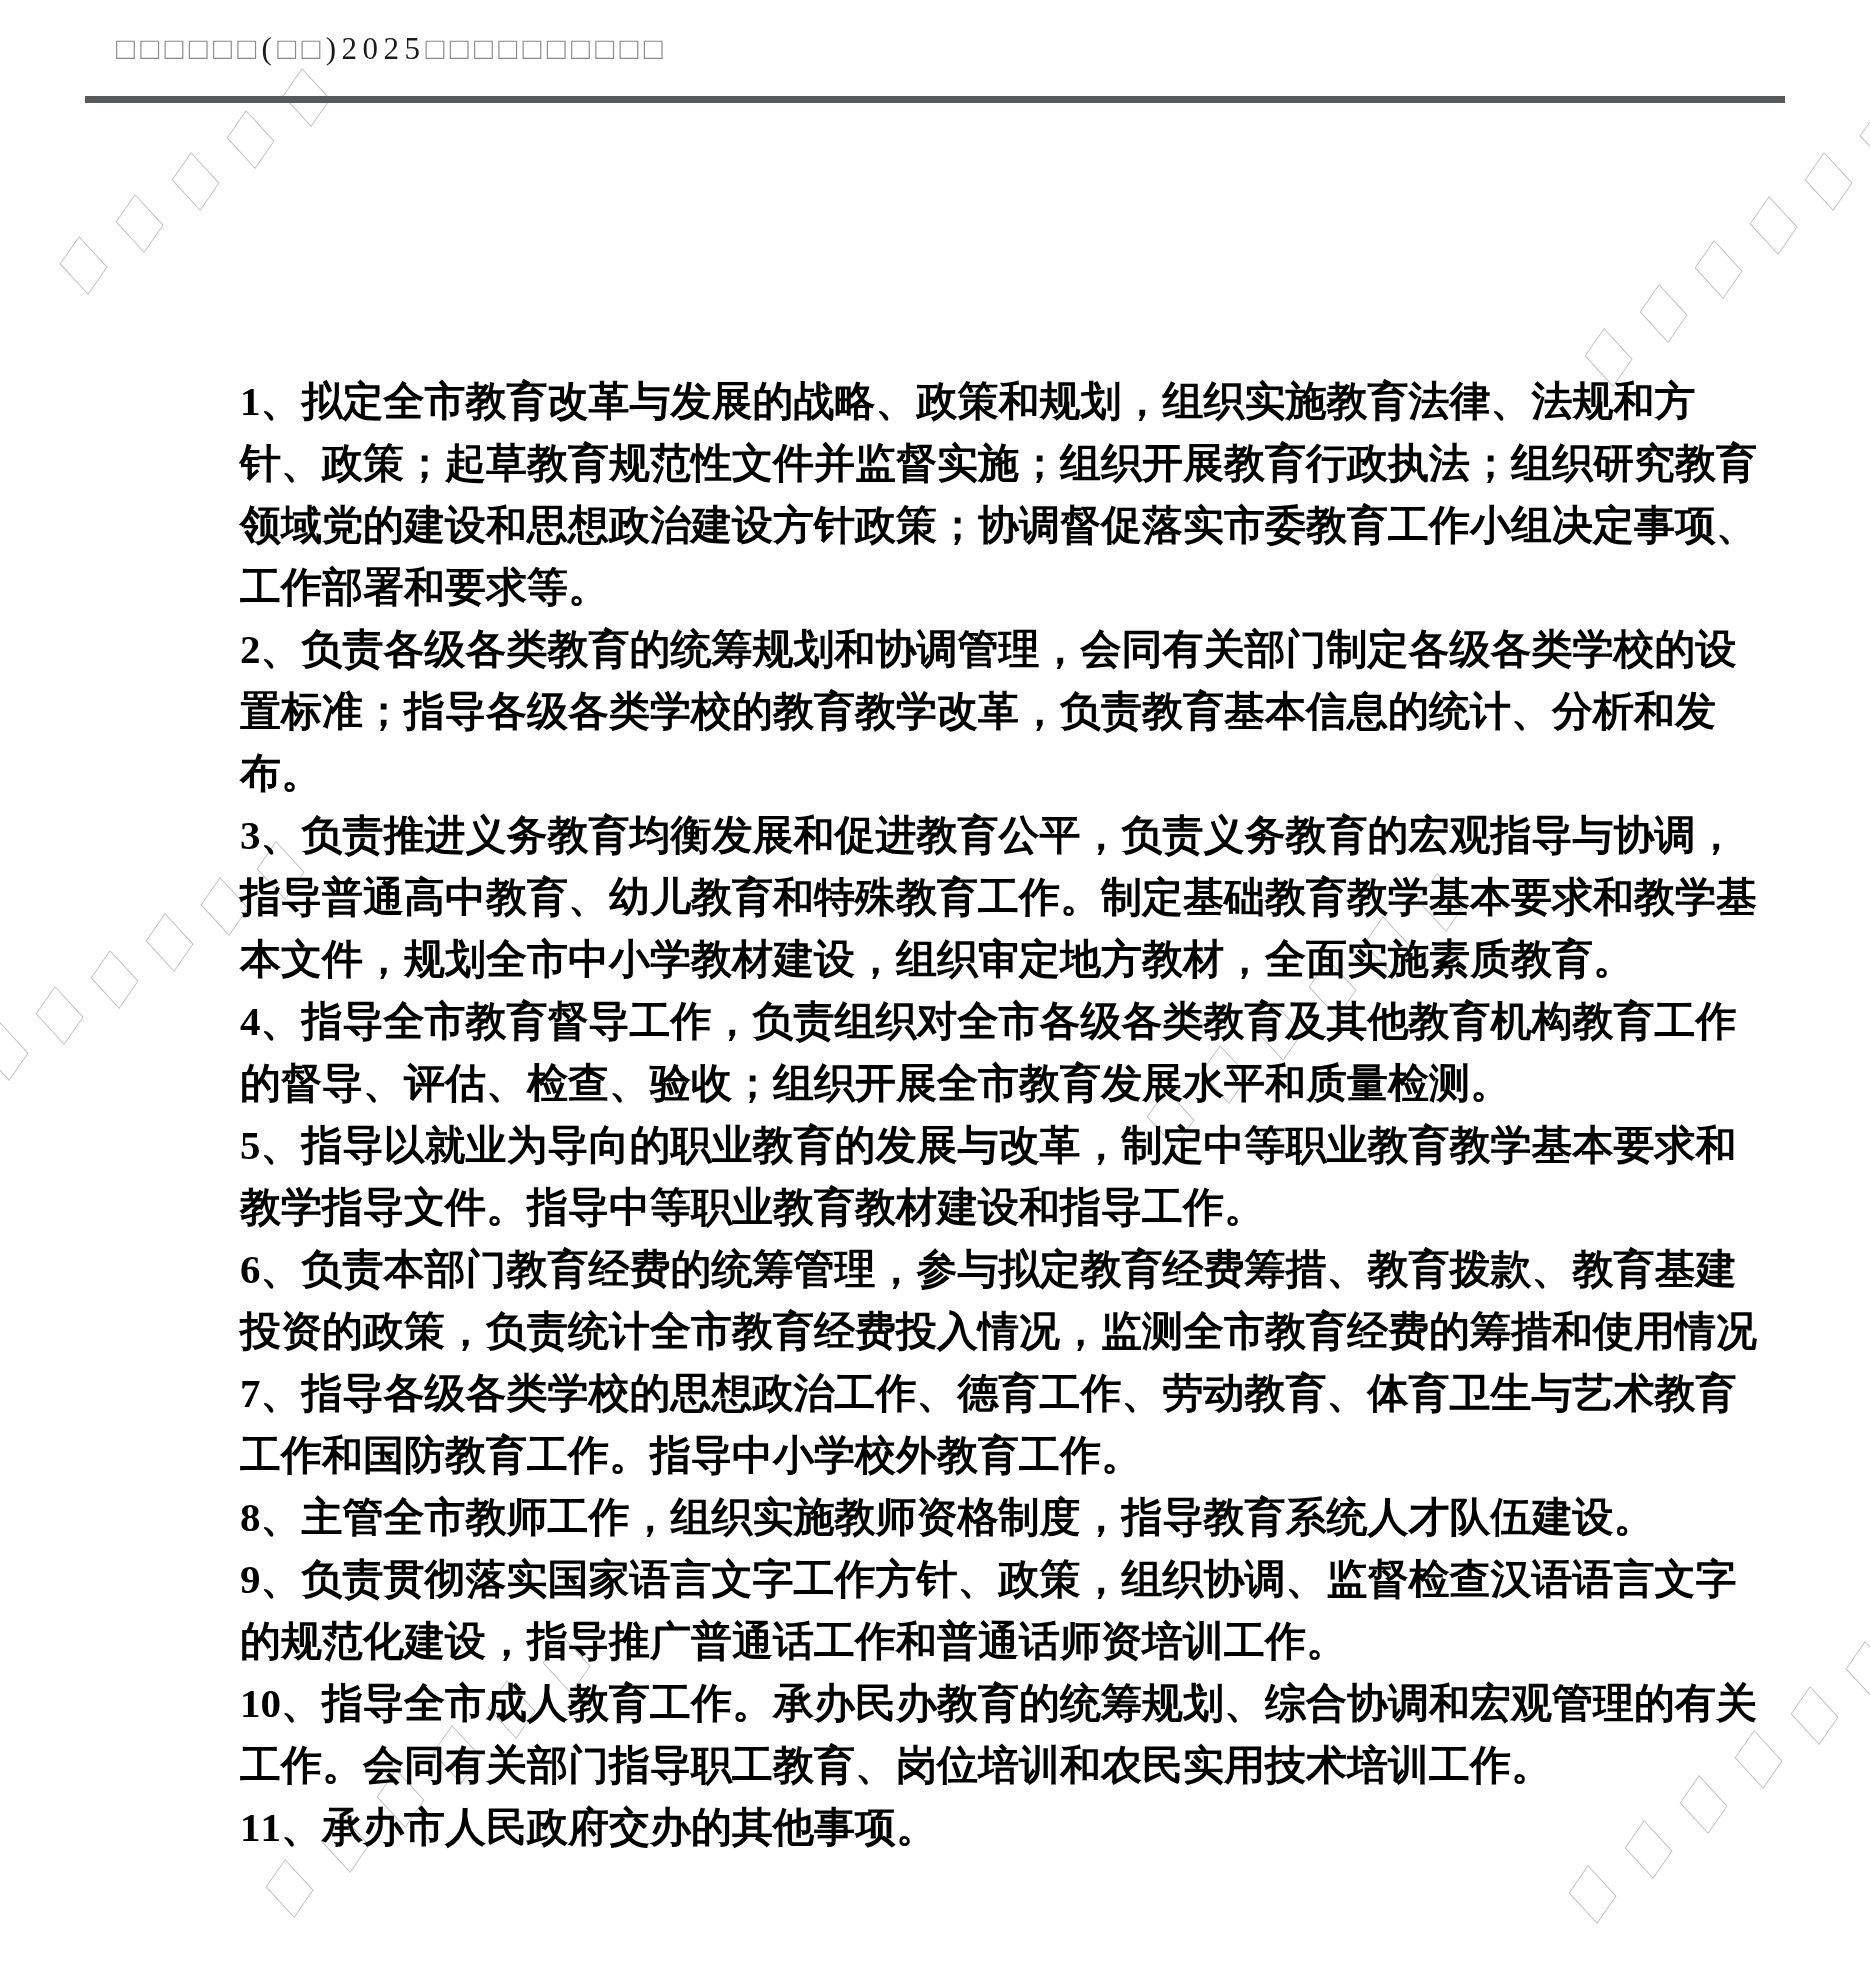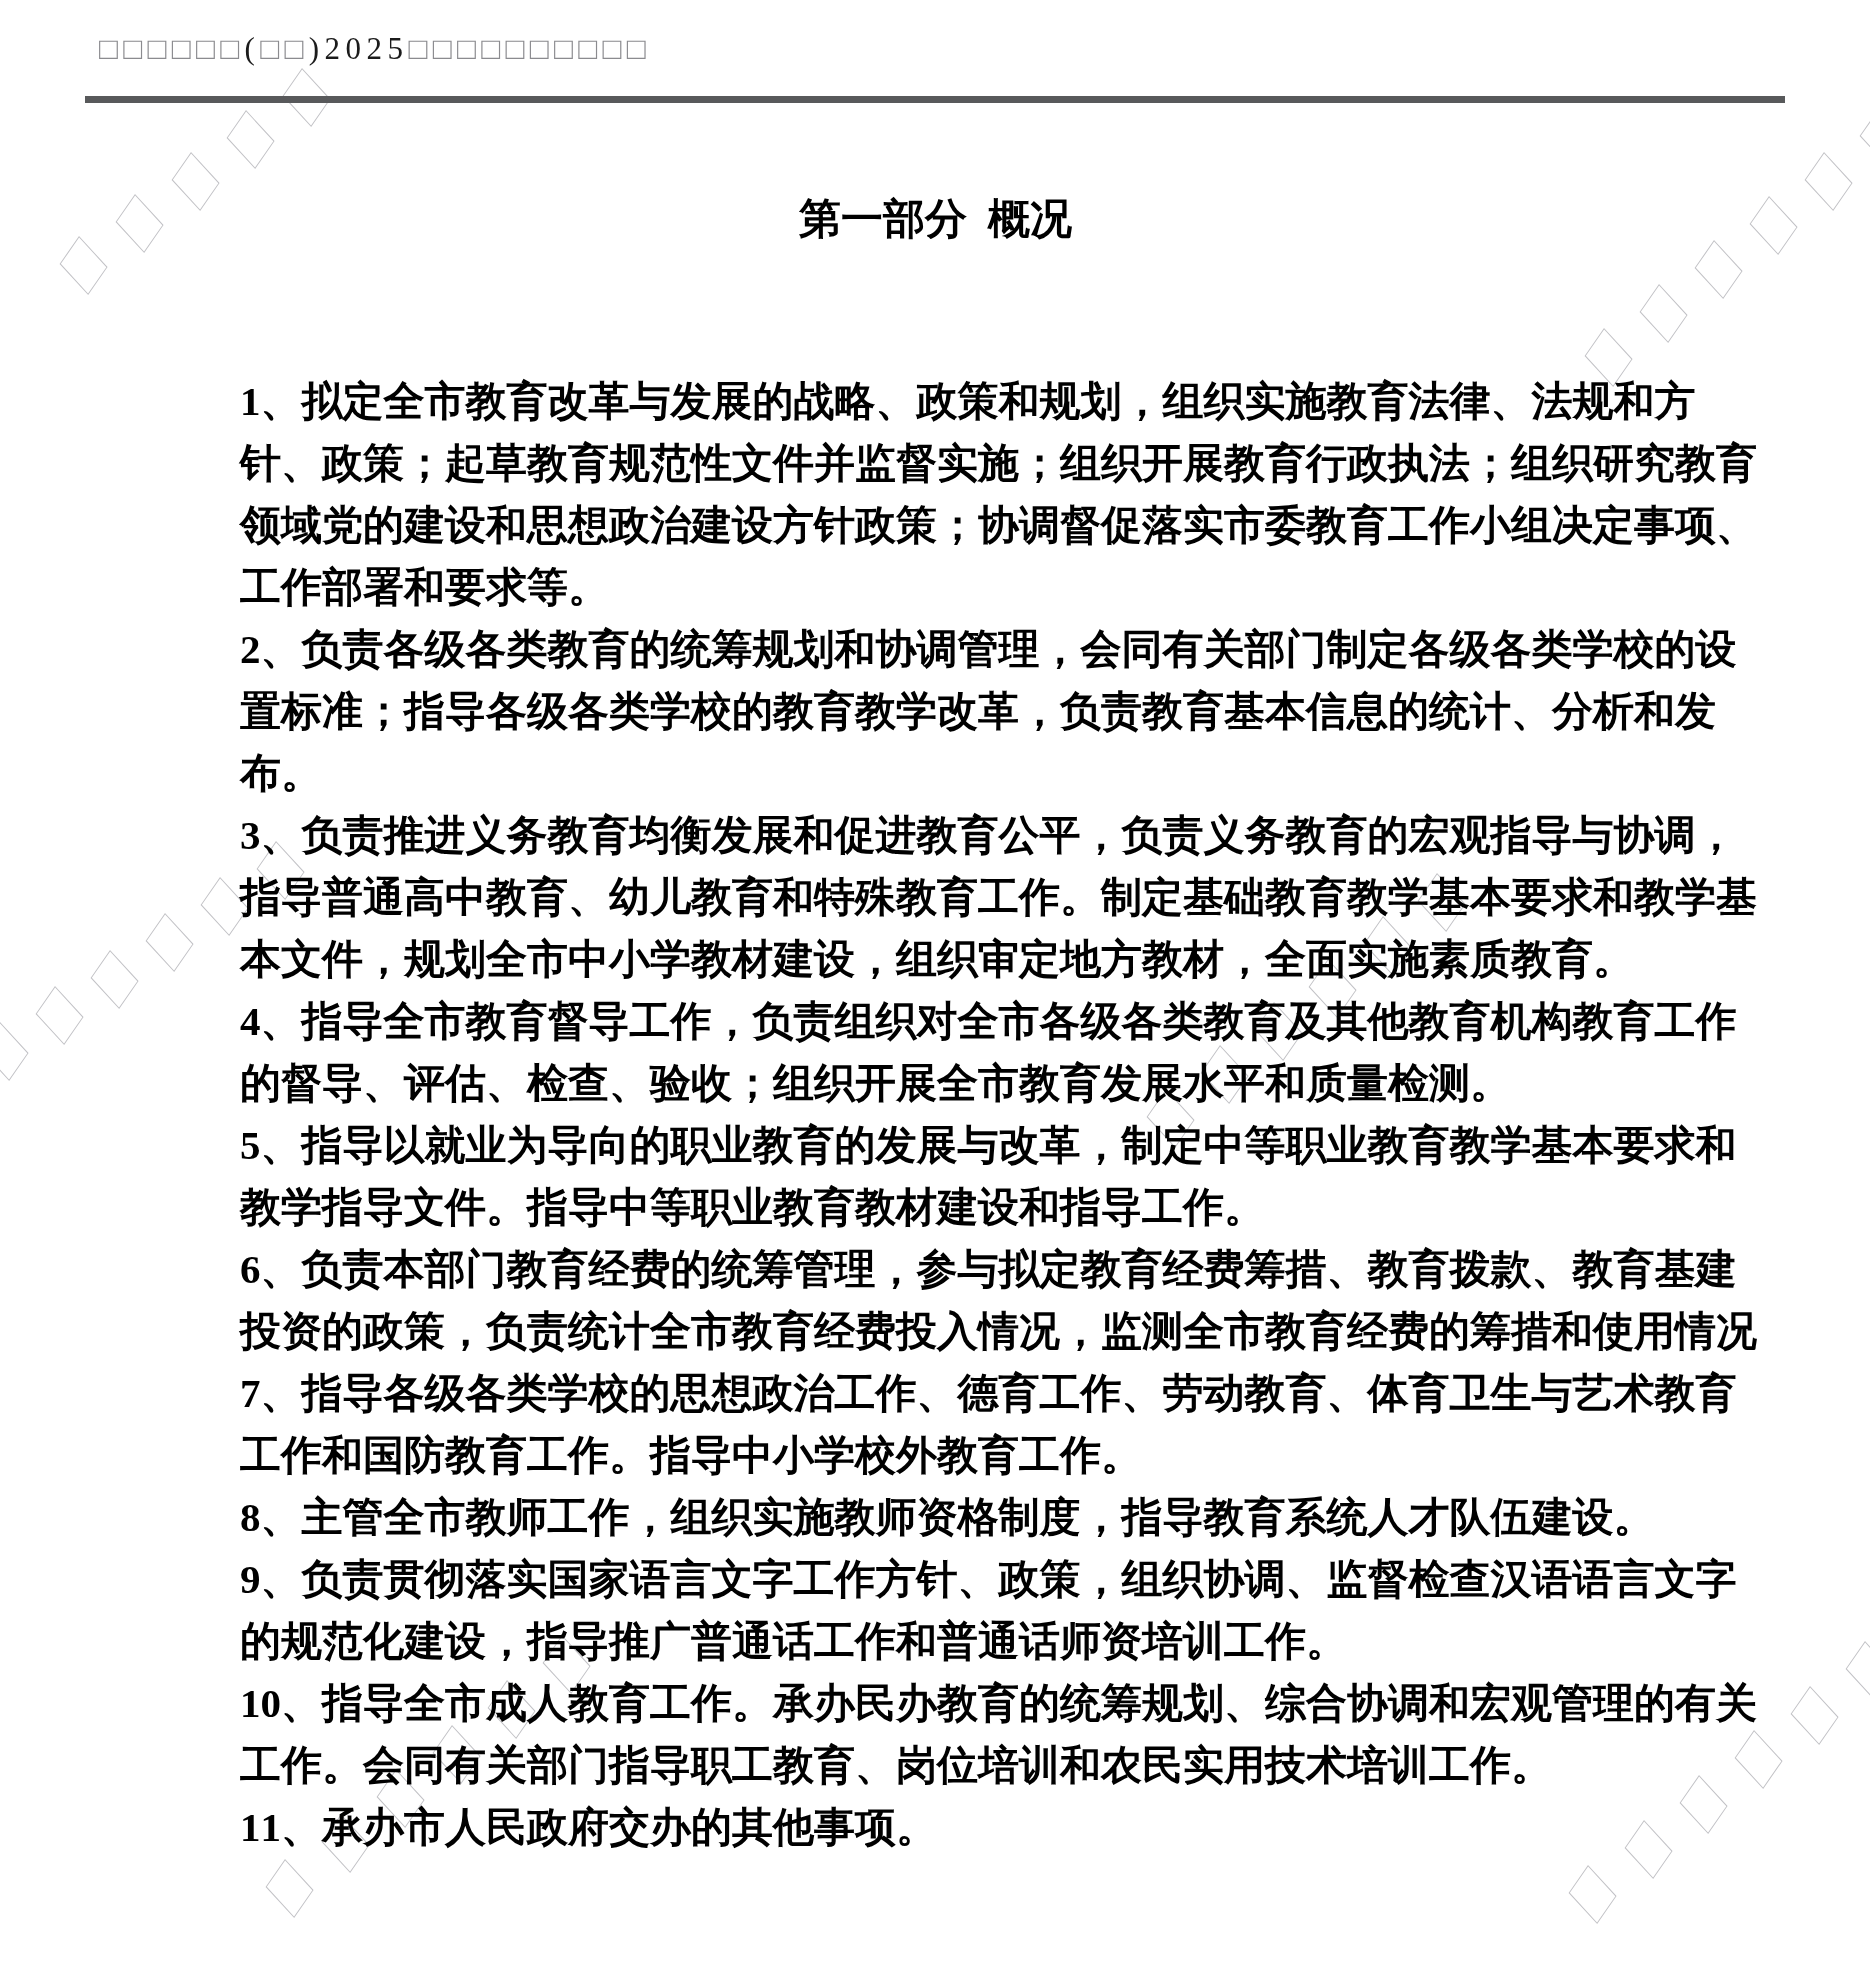--- a/index.html
+++ b/index.html
@@ -3,21 +3,21 @@
 <meta charset="utf-8">
 <style>
   html,body{margin:0;padding:0;background:#ffffff;}
   .page{position:relative;width:1871px;height:2647px;background:#ffffff;overflow:hidden;
         font-family:"Liberation Serif",serif;color:#000;}
   
   .wm-layer{position:absolute;left:0;top:0;width:100%;height:100%;z-index:0;}
   .wm{position:absolute;width:39px;height:32px;border:1.2px solid #c2c2c6;
       transform-origin:0 0;transform:matrix(0.697,0.758,-0.571,0.821,0,0);}
   
-  .header-text{position:absolute;left:99px;top:28px;font-size:31px;line-height:41px;
+  .header-text{position:absolute;left:116px;top:28px;font-size:31px;line-height:41px;
                letter-spacing:5.5px;white-space:nowrap;z-index:2;}
   .fch{display:inline-block;}
   .fch.dark{color:#1b1b1b;}
   .header-rule{position:absolute;left:85px;top:96px;width:1700px;height:7px;
                background:#58595b;z-index:2;}
   
   .doc-title{position:absolute;left:0;top:187px;width:100%;text-align:center;
              font-family:"Liberation Sans",sans-serif;font-weight:bold;font-size:42px;
              line-height:63px;z-index:2;}
   .sec-heading{position:absolute;left:240px;font-family:"Liberation Sans",sans-serif;
@@ -70,21 +70,20 @@
       <div class="wm" style="left: 1644px; top: 1820px; border-color: rgb(194, 194, 198);"></div>
       <div class="wm" style="left: 1699px; top: 1775px; border-color: rgb(194, 194, 198);"></div>
       <div class="wm" style="left: 1754px; top: 1730px; border-color: rgb(194, 194, 198);"></div>
       <div class="wm" style="left: 1810px; top: 1686px; border-color: rgb(194, 194, 198);"></div>
       <div class="wm" style="left: 1865px; top: 1641px; border-color: rgb(194, 194, 198);"></div>
     </div>
 
   <div class="header-text"><span class="fch tofu" style="color: rgb(139, 139, 143);">□</span><span class="fch tofu" style="color: rgb(139, 139, 143);">□</span><span class="fch tofu" style="color: rgb(139, 139, 143);">□</span><span class="fch tofu" style="color: rgb(139, 139, 143);">□</span><span class="fch tofu" style="color: rgb(139, 139, 143);">□</span><span class="fch tofu" style="color: rgb(139, 139, 143);">□</span><span class="fch dark">(</span><span class="fch tofu" style="color: rgb(139, 139, 143);">□</span><span class="fch tofu" style="color: rgb(139, 139, 143);">□</span><span class="fch dark">)</span><span class="fch dark">2</span><span class="fch dark">0</span><span class="fch dark">2</span><span class="fch dark">5</span><span class="fch tofu" style="color: rgb(139, 139, 143);">□</span><span class="fch tofu" style="color: rgb(139, 139, 143);">□</span><span class="fch tofu" style="color: rgb(139, 139, 143);">□</span><span class="fch tofu" style="color: rgb(139, 139, 143);">□</span><span class="fch tofu" style="color: rgb(139, 139, 143);">□</span><span class="fch tofu" style="color: rgb(139, 139, 143);">□</span><span class="fch tofu" style="color: rgb(139, 139, 143);">□</span><span class="fch tofu" style="color: rgb(139, 139, 143);">□</span><span class="fch tofu" style="color: rgb(139, 139, 143);">□</span><span class="fch tofu" style="color: rgb(139, 139, 143);">□</span></div>
   <div class="header-rule" style="background: rgb(88, 89, 91);"></div>
 
-  <div class="doc-title"><span class="ch">第</span><span class="ch">一</span><span class="ch">部</span><span class="ch">分</span><span class="ch half">&nbsp;</span><span class="ch">概</span><span class="ch">况</span></div>
 
   <div class="body-lines" id="sec1-lines">
       <div class="line"><span class="ch half">1</span><span class="ch">、</span><span class="ch">拟</span><span class="ch">定</span><span class="ch">全</span><span class="ch">市</span><span class="ch">教</span><span class="ch">育</span><span class="ch">改</span><span class="ch">革</span><span class="ch">与</span><span class="ch">发</span><span class="ch">展</span><span class="ch">的</span><span class="ch">战</span><span class="ch">略</span><span class="ch">、</span><span class="ch">政</span><span class="ch">策</span><span class="ch">和</span><span class="ch">规</span><span class="ch">划</span><span class="ch">，</span><span class="ch">组</span><span class="ch">织</span><span class="ch">实</span><span class="ch">施</span><span class="ch">教</span><span class="ch">育</span><span class="ch">法</span><span class="ch">律</span><span class="ch">、</span><span class="ch">法</span><span class="ch">规</span><span class="ch">和</span><span class="ch">方</span></div>
       <div class="line"><span class="ch">针</span><span class="ch">、</span><span class="ch">政</span><span class="ch">策</span><span class="ch">；</span><span class="ch">起</span><span class="ch">草</span><span class="ch">教</span><span class="ch">育</span><span class="ch">规</span><span class="ch">范</span><span class="ch">性</span><span class="ch">文</span><span class="ch">件</span><span class="ch">并</span><span class="ch">监</span><span class="ch">督</span><span class="ch">实</span><span class="ch">施</span><span class="ch">；</span><span class="ch">组</span><span class="ch">织</span><span class="ch">开</span><span class="ch">展</span><span class="ch">教</span><span class="ch">育</span><span class="ch">行</span><span class="ch">政</span><span class="ch">执</span><span class="ch">法</span><span class="ch">；</span><span class="ch">组</span><span class="ch">织</span><span class="ch">研</span><span class="ch">究</span><span class="ch">教</span><span class="ch">育</span></div>
       <div class="line"><span class="ch">领</span><span class="ch">域</span><span class="ch">党</span><span class="ch">的</span><span class="ch">建</span><span class="ch">设</span><span class="ch">和</span><span class="ch">思</span><span class="ch">想</span><span class="ch">政</span><span class="ch">治</span><span class="ch">建</span><span class="ch">设</span><span class="ch">方</span><span class="ch">针</span><span class="ch">政</span><span class="ch">策</span><span class="ch">；</span><span class="ch">协</span><span class="ch">调</span><span class="ch">督</span><span class="ch">促</span><span class="ch">落</span><span class="ch">实</span><span class="ch">市</span><span class="ch">委</span><span class="ch">教</span><span class="ch">育</span><span class="ch">工</span><span class="ch">作</span><span class="ch">小</span><span class="ch">组</span><span class="ch">决</span><span class="ch">定</span><span class="ch">事</span><span class="ch">项</span><span class="ch">、</span></div>
       <div class="line"><span class="ch">工</span><span class="ch">作</span><span class="ch">部</span><span class="ch">署</span><span class="ch">和</span><span class="ch">要</span><span class="ch">求</span><span class="ch">等</span><span class="ch">。</span></div>
       <div class="line"><span class="ch half">2</span><span class="ch">、</span><span class="ch">负</span><span class="ch">责</span><span class="ch">各</span><span class="ch">级</span><span class="ch">各</span><span class="ch">类</span><span class="ch">教</span><span class="ch">育</span><span class="ch">的</span><span class="ch">统</span><span class="ch">筹</span><span class="ch">规</span><span class="ch">划</span><span class="ch">和</span><span class="ch">协</span><span class="ch">调</span><span class="ch">管</span><span class="ch">理</span><span class="ch">，</span><span class="ch">会</span><span class="ch">同</span><span class="ch">有</span><span class="ch">关</span><span class="ch">部</span><span class="ch">门</span><span class="ch">制</span><span class="ch">定</span><span class="ch">各</span><span class="ch">级</span><span class="ch">各</span><span class="ch">类</span><span class="ch">学</span><span class="ch">校</span><span class="ch">的</span><span class="ch">设</span></div>
       <div class="line"><span class="ch">置</span><span class="ch">标</span><span class="ch">准</span><span class="ch">；</span><span class="ch">指</span><span class="ch">导</span><span class="ch">各</span><span class="ch">级</span><span class="ch">各</span><span class="ch">类</span><span class="ch">学</span><span class="ch">校</span><span class="ch">的</span><span class="ch">教</span><span class="ch">育</span><span class="ch">教</span><span class="ch">学</span><span class="ch">改</span><span class="ch">革</span><span class="ch">，</span><span class="ch">负</span><span class="ch">责</span><span class="ch">教</span><span class="ch">育</span><span class="ch">基</span><span class="ch">本</span><span class="ch">信</span><span class="ch">息</span><span class="ch">的</span><span class="ch">统</span><span class="ch">计</span><span class="ch">、</span><span class="ch">分</span><span class="ch">析</span><span class="ch">和</span><span class="ch">发</span></div>
       <div class="line"><span class="ch">布</span><span class="ch">。</span></div>
       <div class="line"><span class="ch half">3</span><span class="ch">、</span><span class="ch">负</span><span class="ch">责</span><span class="ch">推</span><span class="ch">进</span><span class="ch">义</span><span class="ch">务</span><span class="ch">教</span><span class="ch">育</span><span class="ch">均</span><span class="ch">衡</span><span class="ch">发</span><span class="ch">展</span><span class="ch">和</span><span class="ch">促</span><span class="ch">进</span><span class="ch">教</span><span class="ch">育</span><span class="ch">公</span><span class="ch">平</span><span class="ch">，</span><span class="ch">负</span><span class="ch">责</span><span class="ch">义</span><span class="ch">务</span><span class="ch">教</span><span class="ch">育</span><span class="ch">的</span><span class="ch">宏</span><span class="ch">观</span><span class="ch">指</span><span class="ch">导</span><span class="ch">与</span><span class="ch">协</span><span class="ch">调</span><span class="ch">，</span></div>

